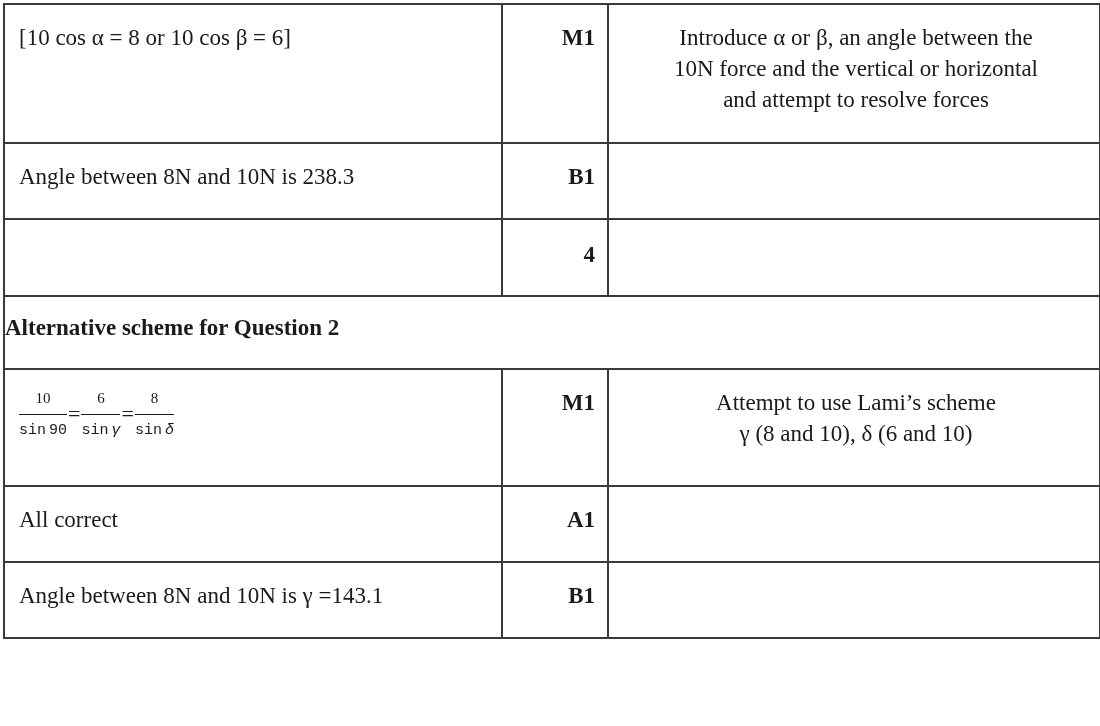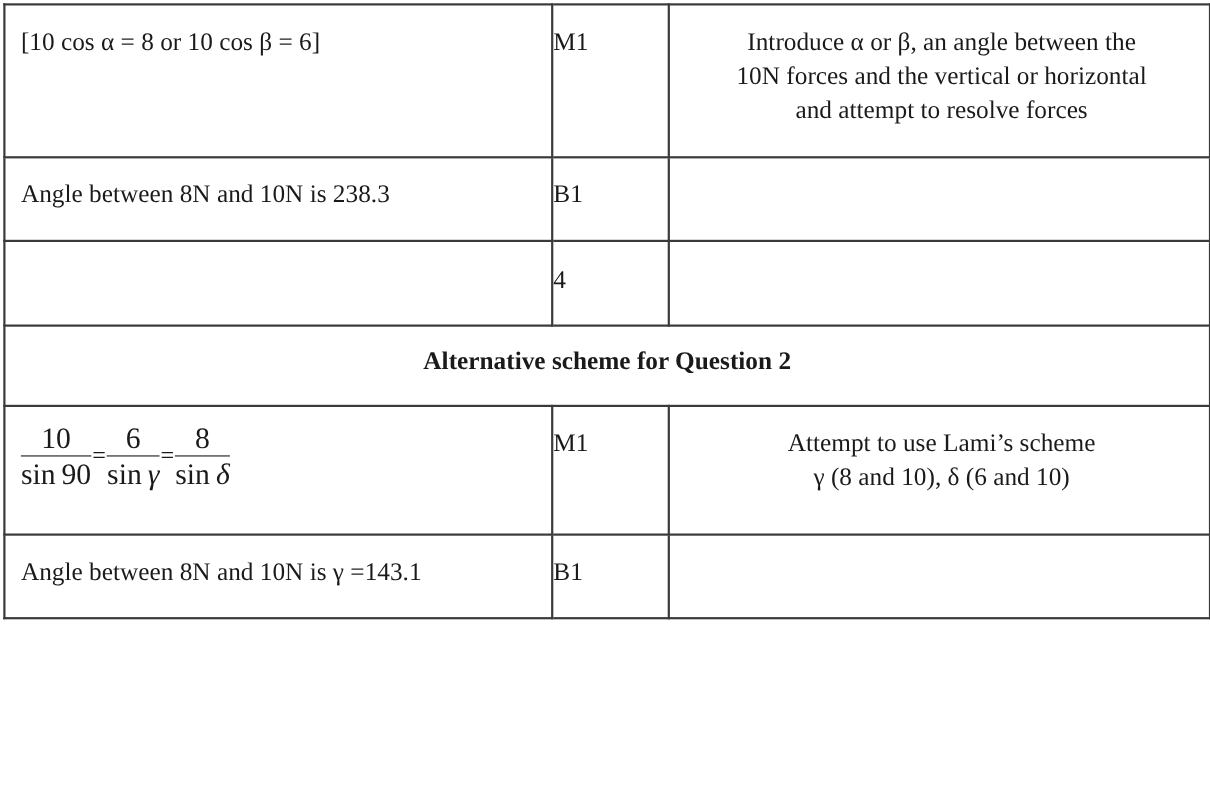--- a/index.html
+++ b/index.html
@@ -29,60 +29,62 @@
     padding: 0;
     font-size: 23px;
     line-height: 31px;
   }
   col.c1 { width: 498px; }
   col.c2 { width: 106px; }
   col.c3 { width: 492px; }
 
   td.work { padding: 17px 0 0 14px !important; }
   td.mark {
-    font-weight: normal;
+    text-align: right;
+    font-weight: bold;
     padding: 17px 12px 0 0 !important;
   }
   td.note { padding: 17px 10px 0 14px !important; text-align: center; }
 
   tr.r-tall td { height: 120px; }
   tr.r-std td { height: 57px; }
   tr.r-total td { height: 56px; }
   tr.r-total td.mark { padding-top: 19px !important; }
   tr.r-head td {
     height: 56px;
-    text-align: center;
+    text-align: left;
     font-weight: bold;
     padding-top: 15px !important;
     border-radius: 31px;
   }
   tr.r-frac td { height: 98px; }
 
   .frac-wrap {
     display: flex;
     align-items: center;
     height: 70px;
     margin-top: -8px;
   }
   .frac {
     display: inline-flex;
     flex-direction: column;
     align-items: center;
-    font-size: 27px;
+    font-size: 15px;
     line-height: 26px;
   }
   .frac .num {
     border-bottom: 1.5px solid #1a1a1a;
     padding: 0 2px 3px 2px;
     text-align: center;
     align-self: stretch;
   }
   .frac .den {
     padding-top: 3px;
     text-align: left;
+    font-family: Liberation Mono, monospace;
   }
   .frac .it { font-style: italic; }
   .eq {
     font-size: 22px;
     margin: 0 1px;
     position: relative;
     top: -1px;
   }
 </style>
 </head>
@@ -93,21 +95,21 @@
     <col class="c1">
       <col class="c2">
       <col class="c3">
   </colgroup>
   <tbody>
     <tr class="r-tall">
       <td class="work">[10 cos α = 8 or 10 cos β = 6]</td>
       <td class="mark">M1</td>
       <td class="note">
         <div>Introduce α or β, an angle between the</div>
-        <div>10N forces and the vertical or horizontal</div>
+        <div>10N force and the vertical or horizontal</div>
         <div>and attempt to resolve forces</div>
       </td>
     </tr>
     <tr class="r-std">
       <td class="work">Angle between 8N and 10N is 238.3</td>
       <td class="mark">B1</td>
       <td class="note"></td>
     </tr>
     <tr class="r-total">
       <td class="work"></td>
@@ -136,19 +138,24 @@
           </span>
         </div>
       </td>
       <td class="mark">M1</td>
       <td class="note">
         <div>Attempt to use Lami’s scheme</div>
         <div>γ (8 and 10), δ (6 and 10)</div>
       </td>
     </tr>
     <tr class="r-std">
+      <td class="work">All correct</td>
+      <td class="mark">A1</td>
+      <td class="note"></td>
+    </tr>
+    <tr class="r-std">
       <td class="work">Angle between 8N and 10N is γ =143.1</td>
       <td class="mark">B1</td>
       <td class="note"></td>
     </tr>
 
   </tbody>
 </table>
 
 </body></html>

